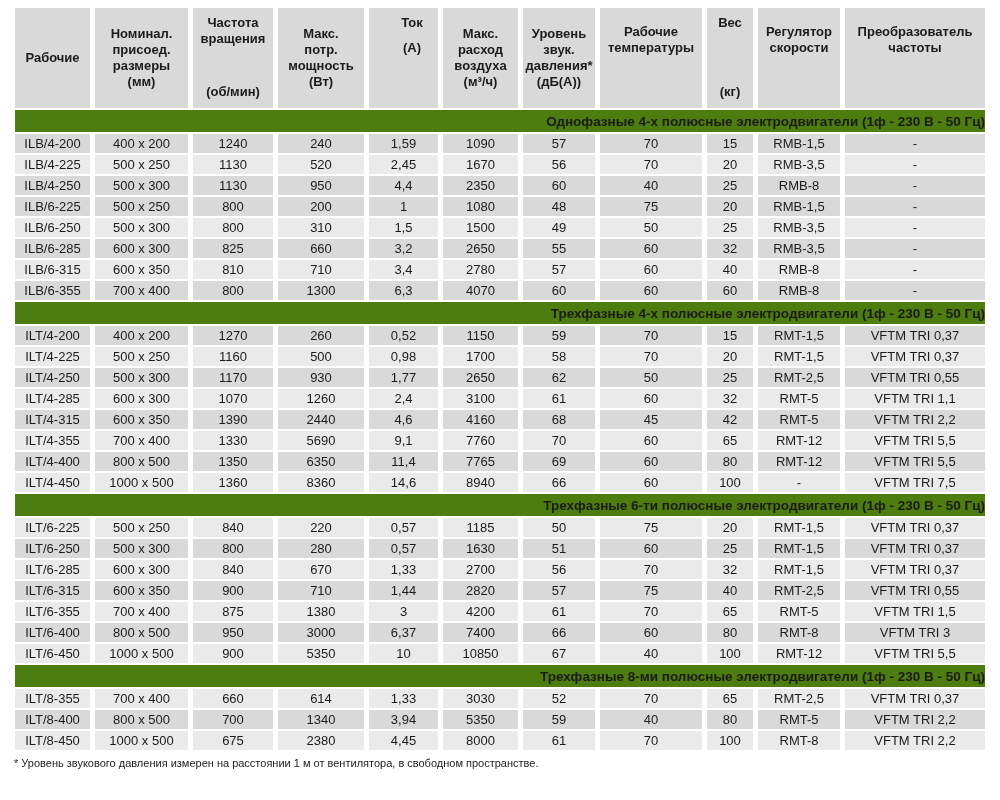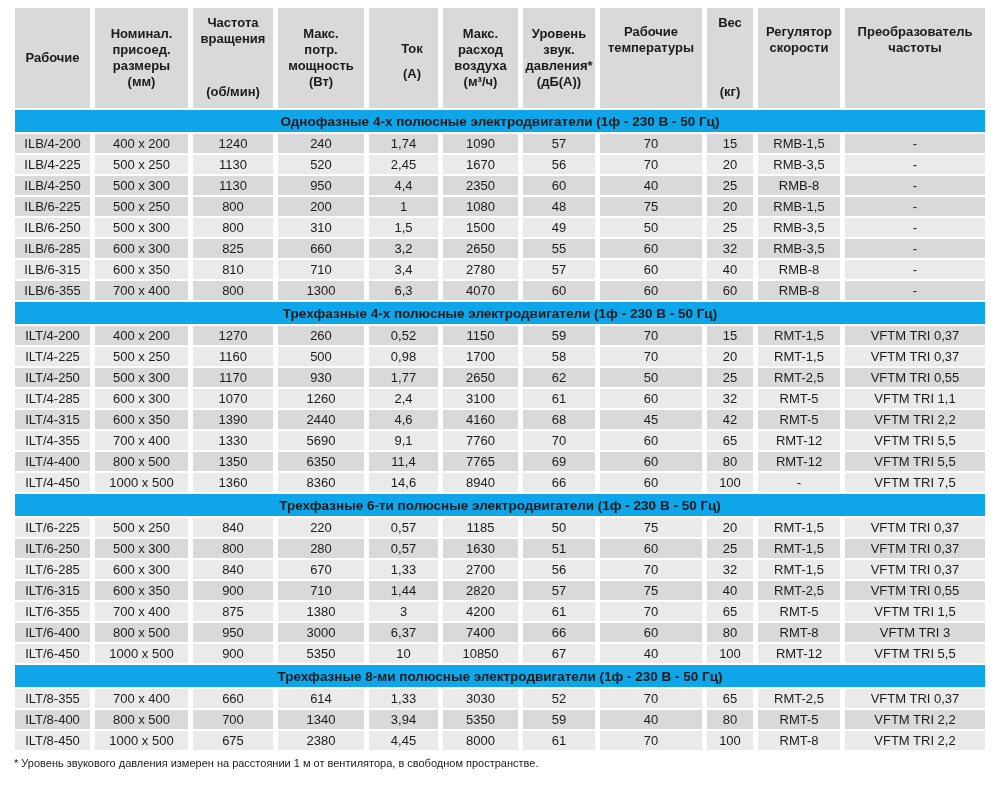--- a/index.html
+++ b/index.html
@@ -37,27 +37,27 @@
     flex-direction: column;
     align-items: center;
     justify-content: center;
     height: 100px;
     line-height: 16px;
     box-sizing: border-box;
   }
   .top .hwrap { justify-content: flex-start; padding-top: 16px; border-radius: 8px; }
   .split .hwrap { justify-content: flex-start; padding: 7px 0 8px 0; }
   .split .hline:last-child { margin-top: auto; }
-  .gap .hwrap { justify-content: center; padding-top: 7px; margin-left: 17px; }
+  .gap .hwrap { justify-content: flex-start; padding-top: 7px; margin-left: 17px; }
   .gap .hline:last-child { margin-top: 9px; }
   
   tr.section-title td {
-    background: #0ea5e9;
+    background: #4d7c0f;
     height: 22px;
-    text-align: center;
+    text-align: right;
     font-weight: bold;
     font-size: 13.5px;
     vertical-align: middle;
   }
   
   tr.drow td {
     height: 19px;
     text-align: center;
     vertical-align: middle;
     font-size: 13px;
@@ -168,21 +168,21 @@
       </thead>
     <tbody>
         <tr class="section-title">
           <td colspan="11">Однофазные 4-х полюсные электродвигатели (1ф - 230 В - 50 Гц)</td>
         </tr>
         <tr class="drow shade-dark">
           <td>ILB/4-200</td>
           <td>400 x 200</td>
           <td>1240</td>
           <td>240</td>
-          <td>1,74</td>
+          <td>1,59</td>
           <td>1090</td>
           <td>57</td>
           <td>70</td>
           <td>15</td>
           <td>RMB-1,5</td>
           <td>-</td>
         </tr>
         <tr class="drow shade-light">
           <td>ILB/4-225</td>
           <td>500 x 250</td>

